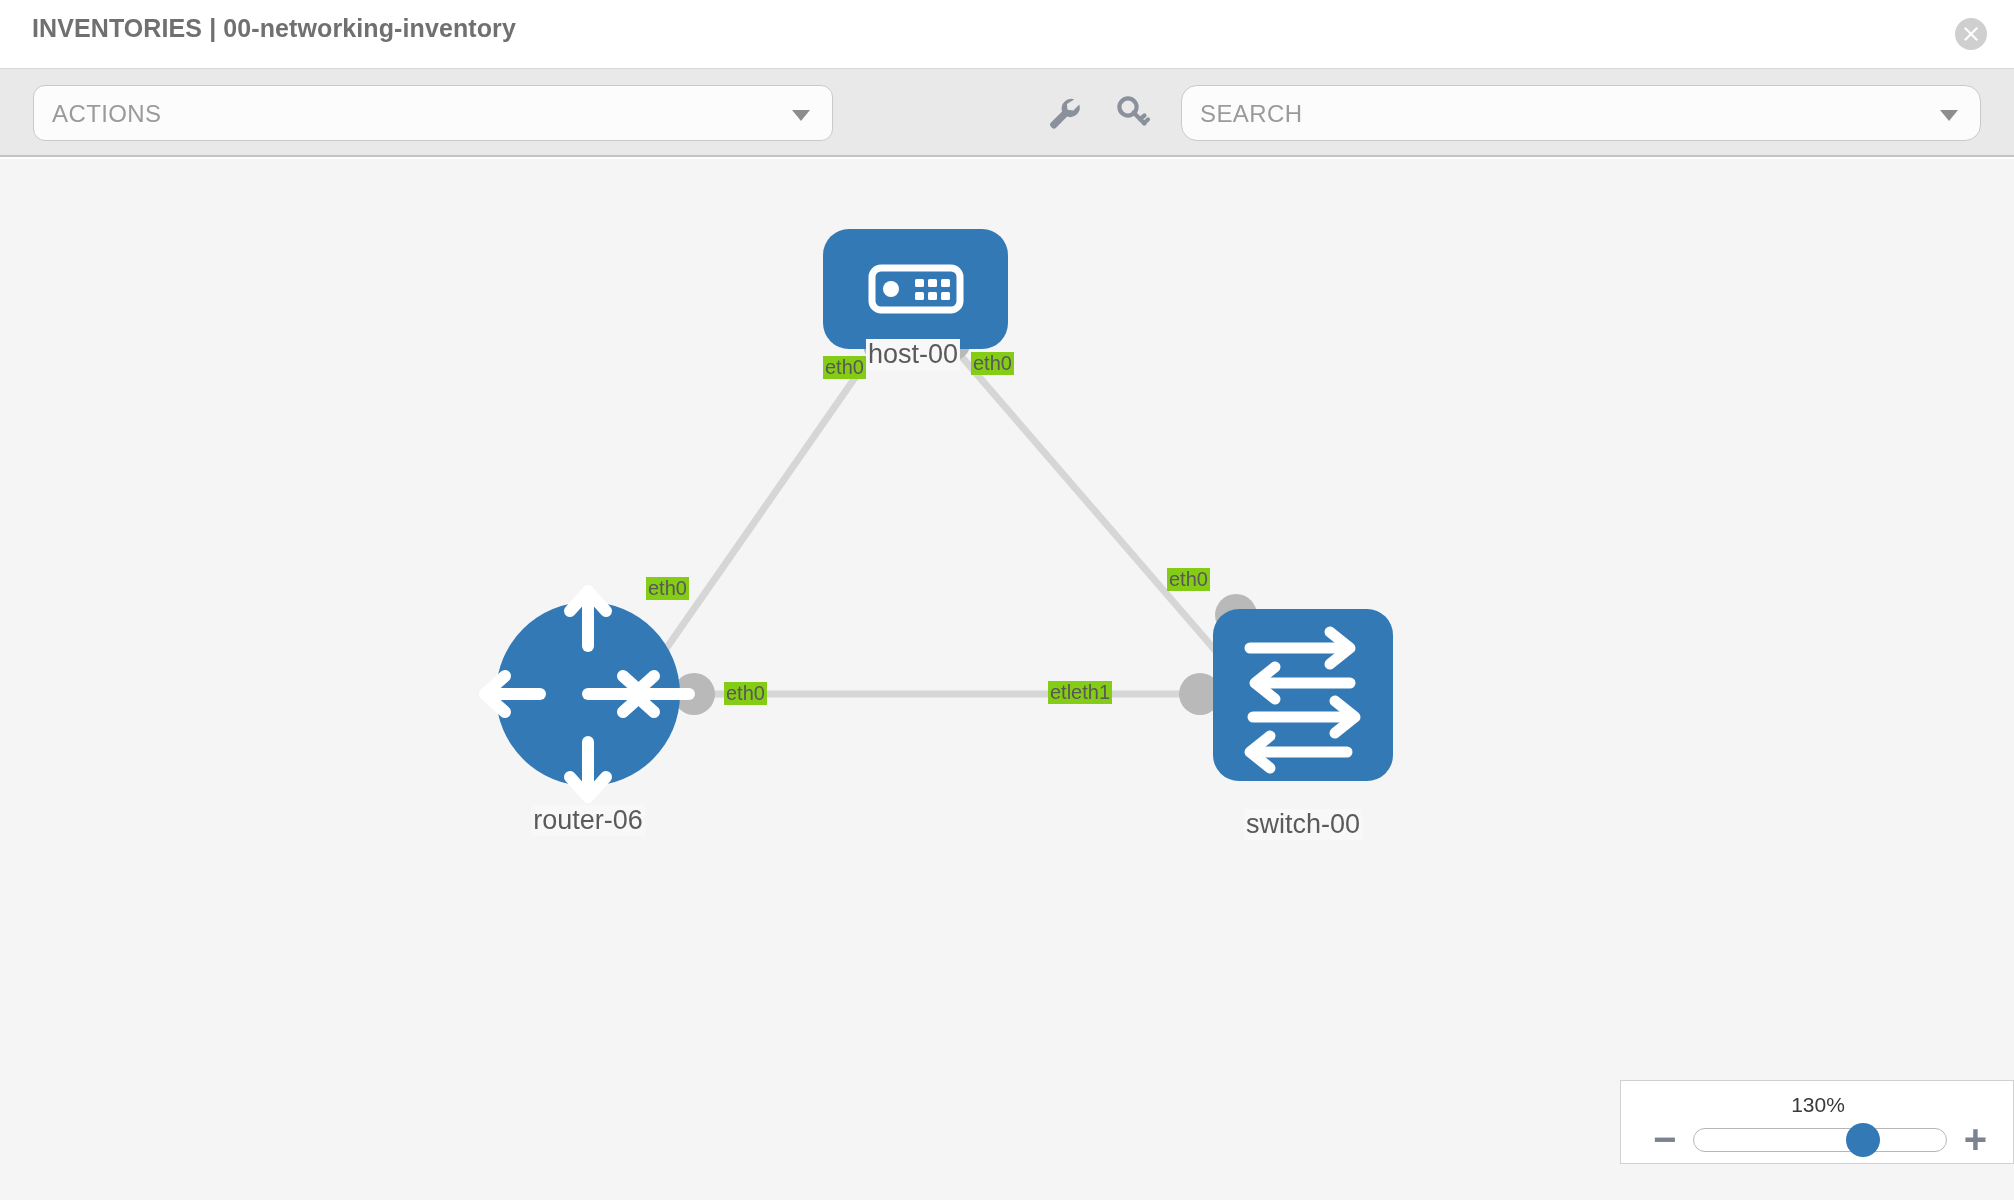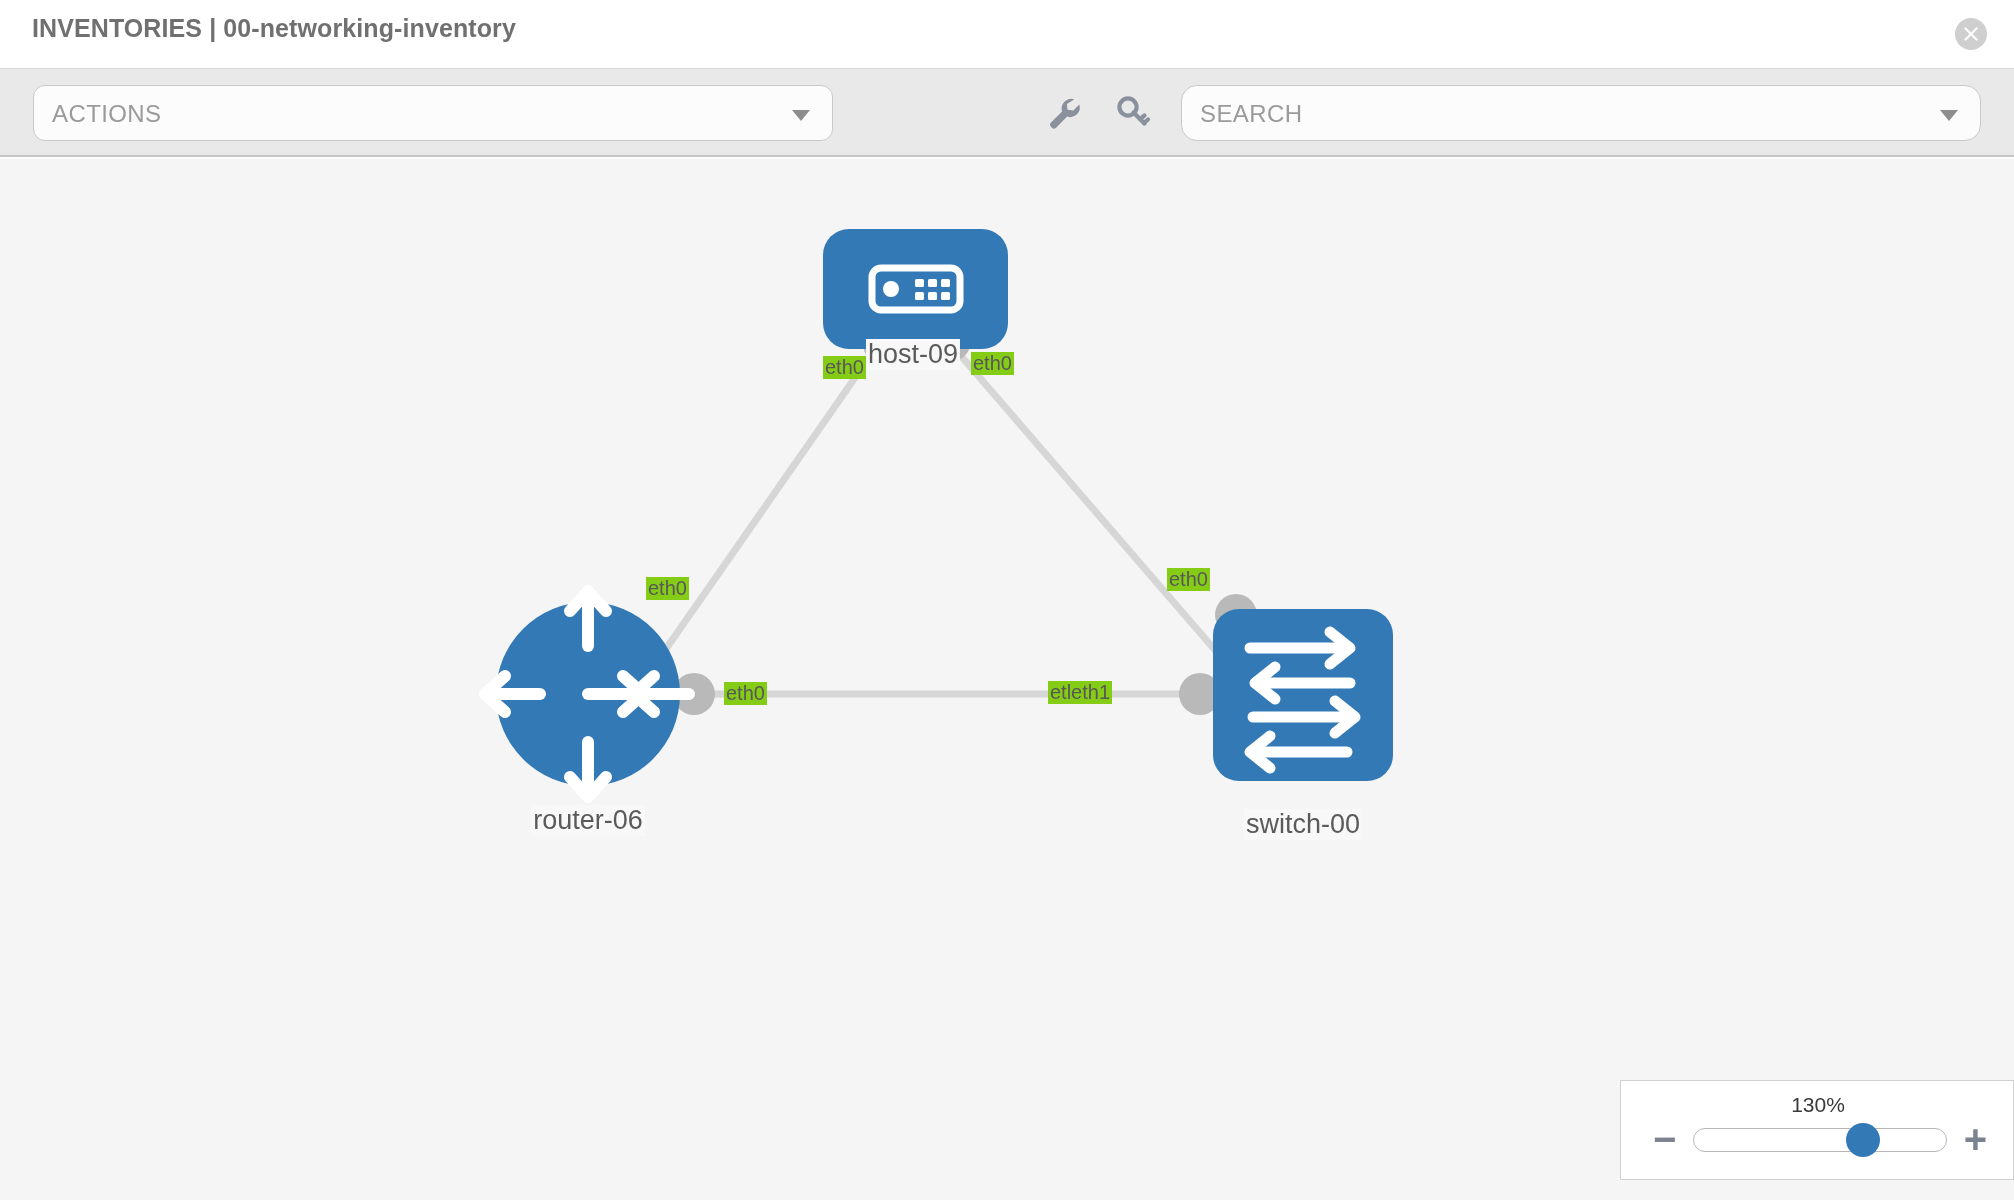--- a/index.html
+++ b/index.html
@@ -130,21 +130,21 @@
     color: #585858;
     background: #84cc16;
     white-space: nowrap;
     padding: 0 2px;
   }
 
   
   .zoom-panel {
     position: absolute;
     left: 1620px; top: 1080px;
-    width: 394px; height: 100px;
+    width: 394px; height: 84px;
     background: #ffffff;
     border: 1px solid #d0d0d0;
   }
   .zoom-value {
     position: absolute;
     top: 12px; left: 0; width: 394px;
     text-align: center;
     font-size: 21px;
     color: #3a3a3a;
   }
@@ -288,21 +288,21 @@
 
           <path d="M1253 558 L1352 558"></path>
           <path d="M1335 542 L1355 558 L1335 574"></path>
 
           <path d="M1347 593 L1253 593"></path>
           <path d="M1270 577 L1250 593 L1270 609"></path>
         </g>
       </g>
     </svg>
 
-    <div class="node-label" style="left:913px; top:180px;">host-09</div>
+    <div class="node-label" style="left:913px; top:180px;">host-00</div>
     <div class="node-label" style="left:588px; top:646px;">router-06</div>
     <div class="node-label" style="left:1303px; top:650px;">switch-00</div>
 
     <div class="iface-label" style="left:823px; top:197px;">eth0</div>
     <div class="iface-label" style="left:971px; top:193px;">eth0</div>
     <div class="iface-label" style="left:646px; top:418px;">eth0</div>
     <div class="iface-label" style="left:1167px; top:409px;">eth0</div>
     <div class="iface-label" style="left:724px; top:523px;">eth0</div>
     <div class="iface-label" style="left:1048px; top:522px;">etleth1</div>
   </div>

